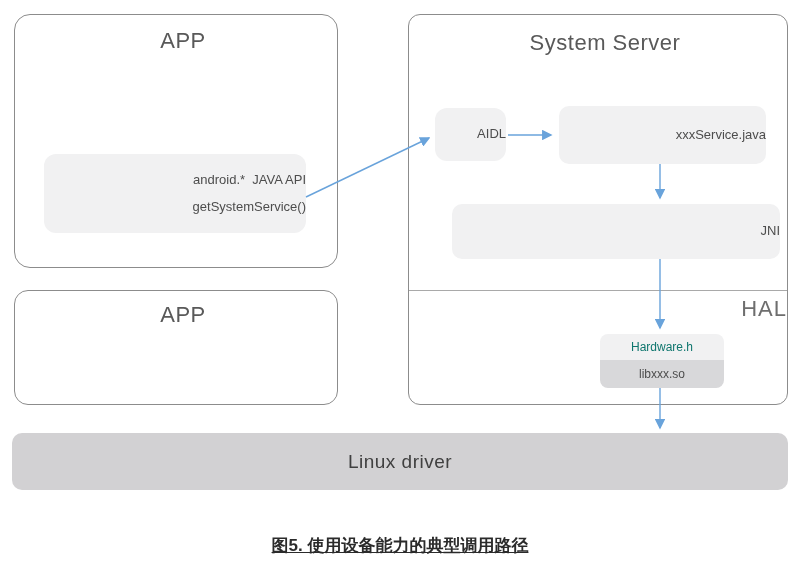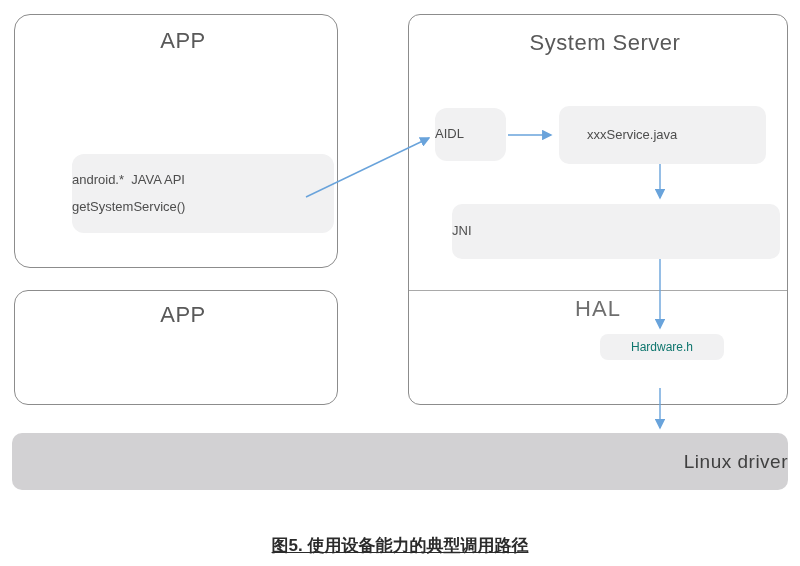--- a/index.html
+++ b/index.html
@@ -17,42 +17,42 @@
   .box-title{
     position:absolute;left:14px;right:0;text-align:center;
     font-size:22px;color:#595959;letter-spacing:.5px;
   }
   .app1 .box-title{top:13px;}
   .app2 .box-title{top:11px;}
   .sysbox .box-title{top:15px;}
   
   .node{
     position:absolute;background:#f1f1f2;border-radius:10px;box-sizing:border-box;
-    display:flex;flex-direction:column;align-items:flex-start;justify-content:center;
+    display:flex;flex-direction:column;align-items:flex-end;justify-content:center;
     font-size:13px;color:#4d4d4d;text-align:center;line-height:1.55;
   }
   .api-box{left:29px;top:139px;width:262px;height:79px;border-radius:12px;
-    justify-content:center;gap:7px;white-space:pre;margin-left:28px;}
+    justify-content:center;gap:7px;white-space:pre;}
   .aidl-box{left:26px;top:93px;width:71px;height:53px;border-radius:12px;}
   .service-box{left:150px;top:91px;width:207px;height:58px;padding-left:28px;}
   .jni-box{left:43px;top:189px;width:328px;height:55px;}
   
   .hal-divider{position:absolute;left:0;right:0;top:275px;border-top:1px solid #a9a9a9;}
-  .hal-title{position:absolute;left:0;right:0;top:281px;text-align:center;
+  .hal-title{position:absolute;left:0;right:0;top:281px;text-align:right;
     font-size:22px;color:#6e6e6e;letter-spacing:1px;}
   
   .hw-stack{position:absolute;left:191px;top:319px;width:124px;border-radius:8px;overflow:hidden;}
   .hw-top{background:#f1f1f2;height:26px;display:flex;align-items:center;justify-content:center;
     font-size:12px;color:#0f766e;}
   .hw-bottom{background:#d8d8da;height:28px;display:flex;align-items:center;justify-content:center;
     font-size:12px;color:#4d4d4d;}
   
   .driver-bar{
     position:absolute;left:12px;top:433px;width:776px;height:57px;background:#d2d1d3;
-    border-radius:10px;display:flex;align-items:center;justify-content:flex-end;
+    border-radius:10px;display:flex;align-items:center;justify-content:center;
     font-size:19px;color:#404040;letter-spacing:.5px;
   }
   
   .caption{
     position:absolute;left:0;right:0;top:534px;text-align:center;
     font-size:17px;color:#2b2b2b;font-weight:bold;text-decoration:underline;
   }
   
   .arrows{position:absolute;left:0;top:0;width:800px;height:566px;pointer-events:none;}
   .arrows line{stroke:#69a3db;stroke-width:1.4;}
@@ -89,20 +89,23 @@
       <div>JNI</div>
     </div>
 
     <div class="hal-divider"></div>
     <div class="hal-title">HAL</div>
 
     <div class="hw-stack">
       <div class="hw-top">
         <span>Hardware.h</span>
       </div>
+      <div class="hw-bottom">
+        <span>libxxx.so</span>
+      </div>
     </div>
   </div>
 
   <div class="driver-bar">
     <span>Linux driver</span>
   </div>
 
   <div class="caption">图5. 使用设备能力的典型调用路径</div>
 
   <svg class="arrows" viewBox="0 0 800 566" xmlns="http://www.w3.org/2000/svg">

